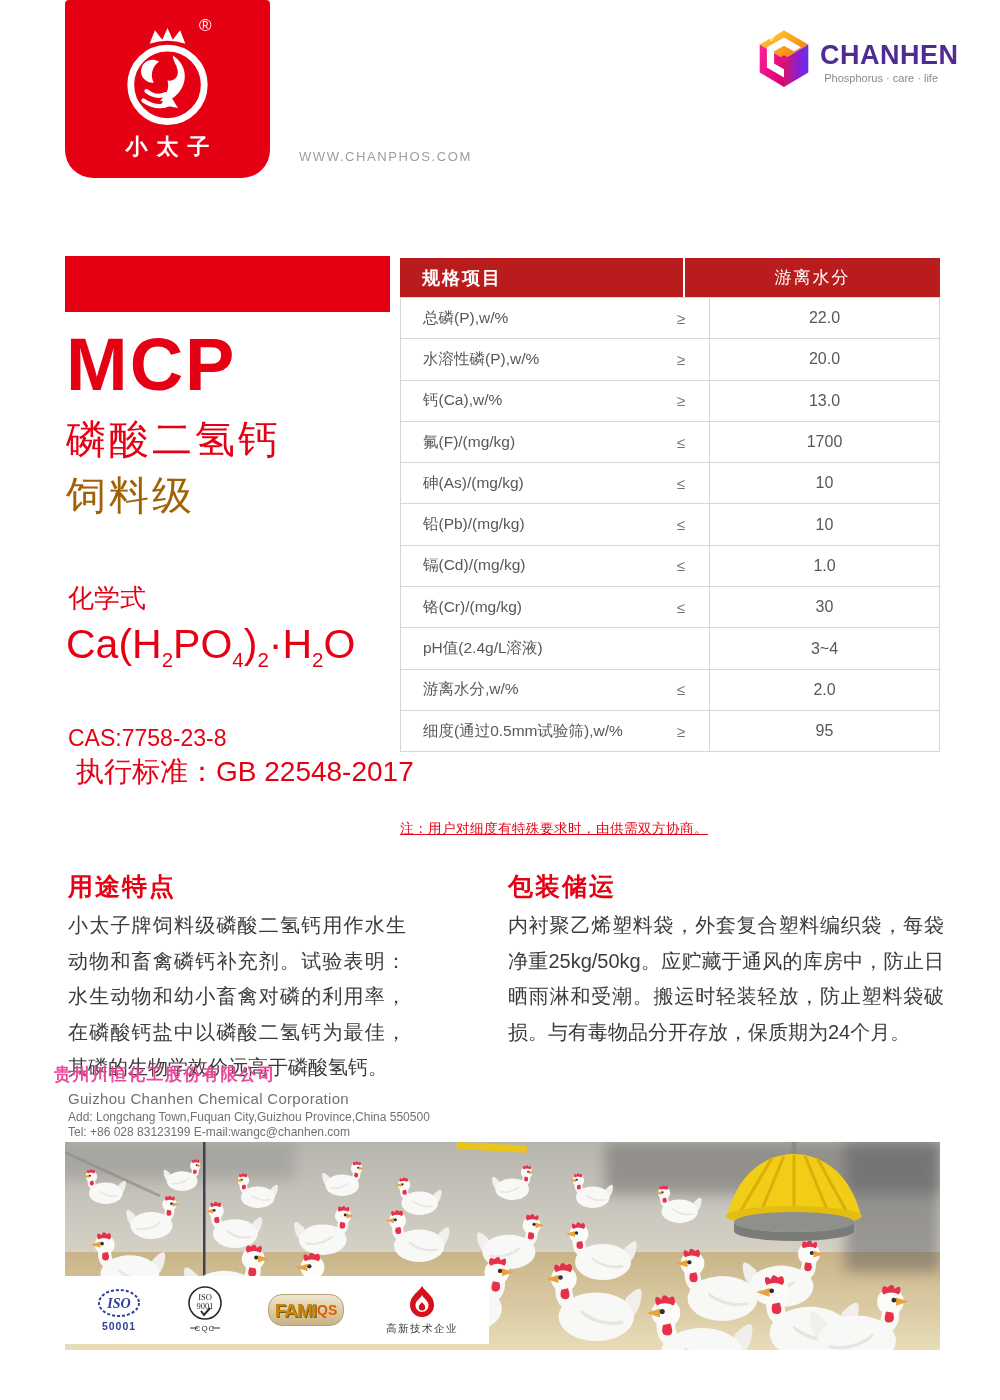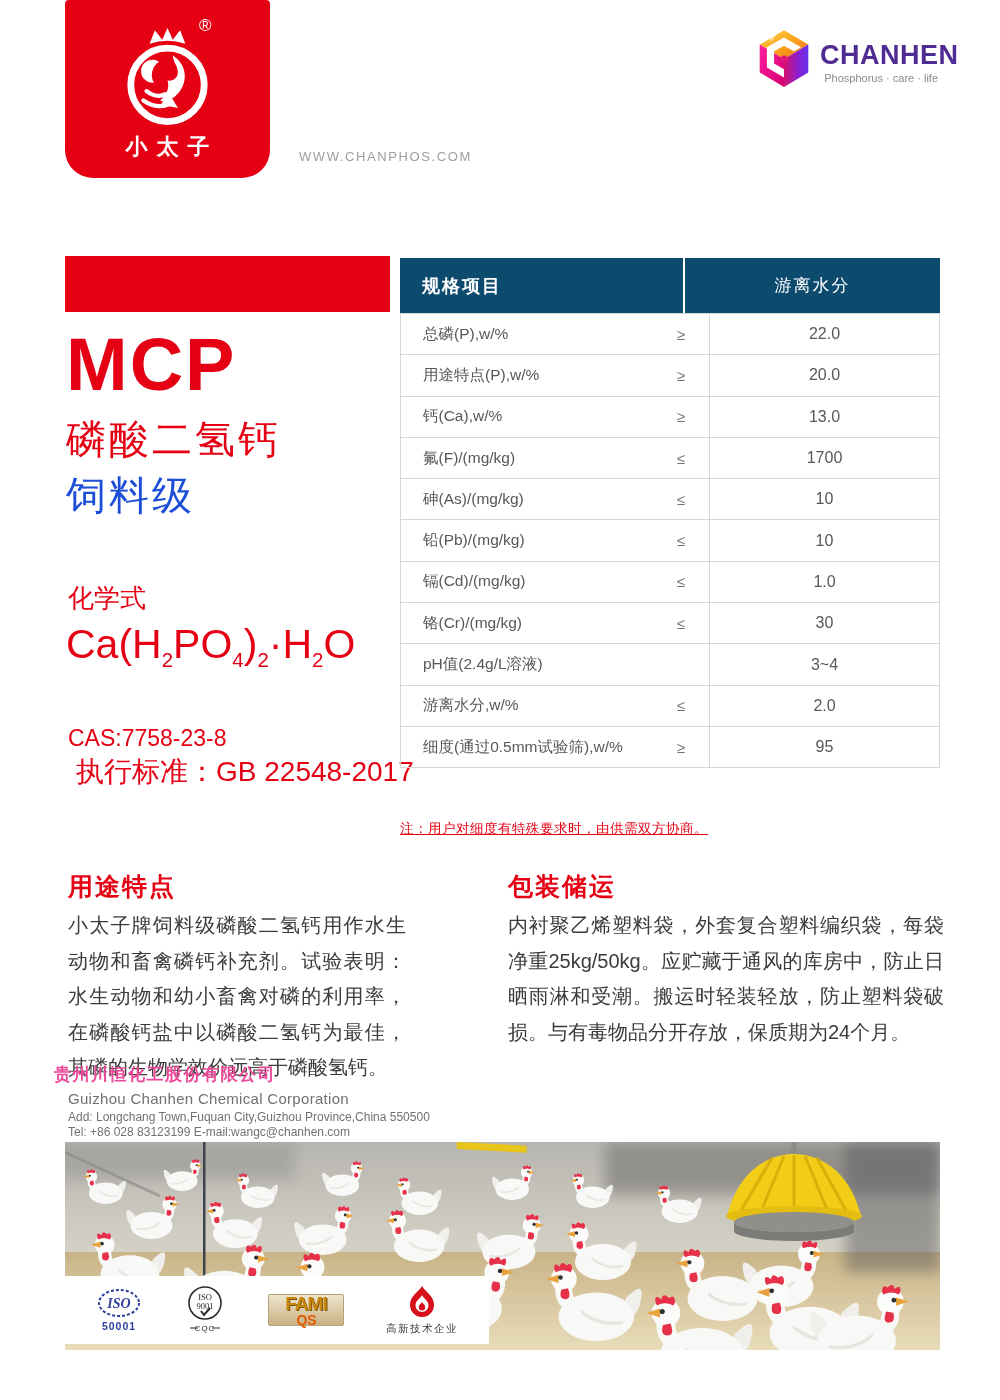--- a/index.html
+++ b/index.html
@@ -16,30 +16,30 @@
               font-size:22px;font-weight:bold;letter-spacing:9px;text-indent:9px;}
   .website{left:299px;top:149px;font-size:13px;letter-spacing:1.6px;color:#9d9e9e;}
   .chanhen-hex{left:757px;top:27px;}
   .chanhen-word{left:820px;top:40px;font-size:27px;font-weight:bold;color:#4f2b93;letter-spacing:.5px;}
   .chanhen-tag{left:820px;top:72px;width:118px;text-align:right;font-size:11px;color:#8a8a8d;}
 
   
   .left-banner{left:65px;top:256px;width:325px;height:56px;background:#e60014;}
   .mcp{left:66px;top:328px;font-size:74px;font-weight:bold;color:#e60014;letter-spacing:2px;line-height:1;}
   .cn-name{left:66px;top:419px;font-size:40px;color:#e60014;letter-spacing:3px;line-height:1;}
-  .grade{left:66px;top:475px;font-size:40px;color:#1d4ed8;letter-spacing:3px;line-height:1;}
+  .grade{left:66px;top:475px;font-size:40px;color:#a16207;letter-spacing:3px;line-height:1;}
   .formula-label{left:68px;top:585px;font-size:26px;color:#e60014;line-height:1;}
   .formula{left:66px;top:622px;font-size:41px;color:#e60014;line-height:1.1;}
   .formula sub{font-size:.5em;line-height:0;}
   .cas{left:68px;top:727px;font-size:23px;color:#e60014;line-height:1;}
   .standard{left:76px;top:758px;font-size:28px;color:#e60014;line-height:1;}
 
   
   .spec-table{left:400px;top:258px;width:540px;}
-  .spec-head{display:flex;height:55px;background:#0c4a6e;color:#fff;}
+  .spec-head{display:flex;height:39px;background:#b91c1c;color:#fff;}
   .th-item{width:285px;display:flex;align-items:center;padding-left:22px;box-sizing:border-box;
            font-size:18px;font-weight:bold;letter-spacing:2px;border-right:2px solid #fff;}
   .th-val{flex:1;display:flex;align-items:center;justify-content:center;font-size:17px;letter-spacing:2px;}
   .spec-body{border-top:1px solid #d6d6d6;}
   .tr{display:flex;height:41.3px;border-bottom:1px solid #d6d6d6;box-sizing:border-box;}
   .td{box-sizing:border-box;}
   .td.item{width:310px;display:flex;align-items:center;justify-content:space-between;
            padding:0 24px 0 22px;border-left:1px solid #d6d6d6;border-right:1px solid #d6d6d6;
            font-size:15.5px;color:#595757;}
   .td.item .rel{font-size:15px;color:#727171;}
@@ -62,21 +62,21 @@
   .co-tel{left:68px;top:1126px;font-size:12px;color:#727171;line-height:1;}
 
   
   .photo{left:65px;top:1142px;width:875px;height:208px;overflow:hidden;}
   .photo svg{display:block;}
   .cert-strip{left:65px;top:1276px;width:424px;height:68px;background:#fff;
               display:flex;align-items:center;justify-content:space-around;padding:0 10px;box-sizing:border-box;}
   .cert{display:flex;flex-direction:column;align-items:center;line-height:1;justify-content:space-between;}
   .cert-sub{font-size:10.5px;font-weight:bold;color:#2b3f9b;letter-spacing:1px;margin-top:1px;}
   .fami-box{width:74px;height:30px;background:linear-gradient(180deg,#efe6cf,#c9b283);
-            border:1px solid #b3a27a;border-radius:2px;display:flex;align-items:center;justify-content:center;flex-direction:column;}
+            border:1px solid #b3a27a;border-radius:14px;display:flex;align-items:center;justify-content:center;}
   .fami-a{font-size:19px;font-weight:bold;color:#c8860a;letter-spacing:-1px;
           text-shadow:1px 1px 0 #7a5a10;}
   .fami-b{font-size:14px;font-weight:bold;color:#e25a00;margin-left:1px;}
   .hitech-label{font-size:10.5px;color:#3a3a3a;letter-spacing:1.5px;margin-top:3px;}
 </style>
 </head>
 <body>
 
 <div class="page">
 
@@ -140,21 +140,21 @@
     <div class="spec-body">
         <div class="tr">
           <div class="td item">
             <span>总磷(P),w/%</span>
             <span class="rel">≥</span>
           </div>
           <div class="td val">22.0</div>
         </div>
         <div class="tr">
           <div class="td item">
-            <span>用途特点(P),w/%</span>
+            <span>水溶性磷(P),w/%</span>
             <span class="rel">≥</span>
           </div>
           <div class="td val">20.0</div>
         </div>
         <div class="tr">
           <div class="td item">
             <span>钙(Ca),w/%</span>
             <span class="rel">≥</span>
           </div>
           <div class="td val">13.0</div>

